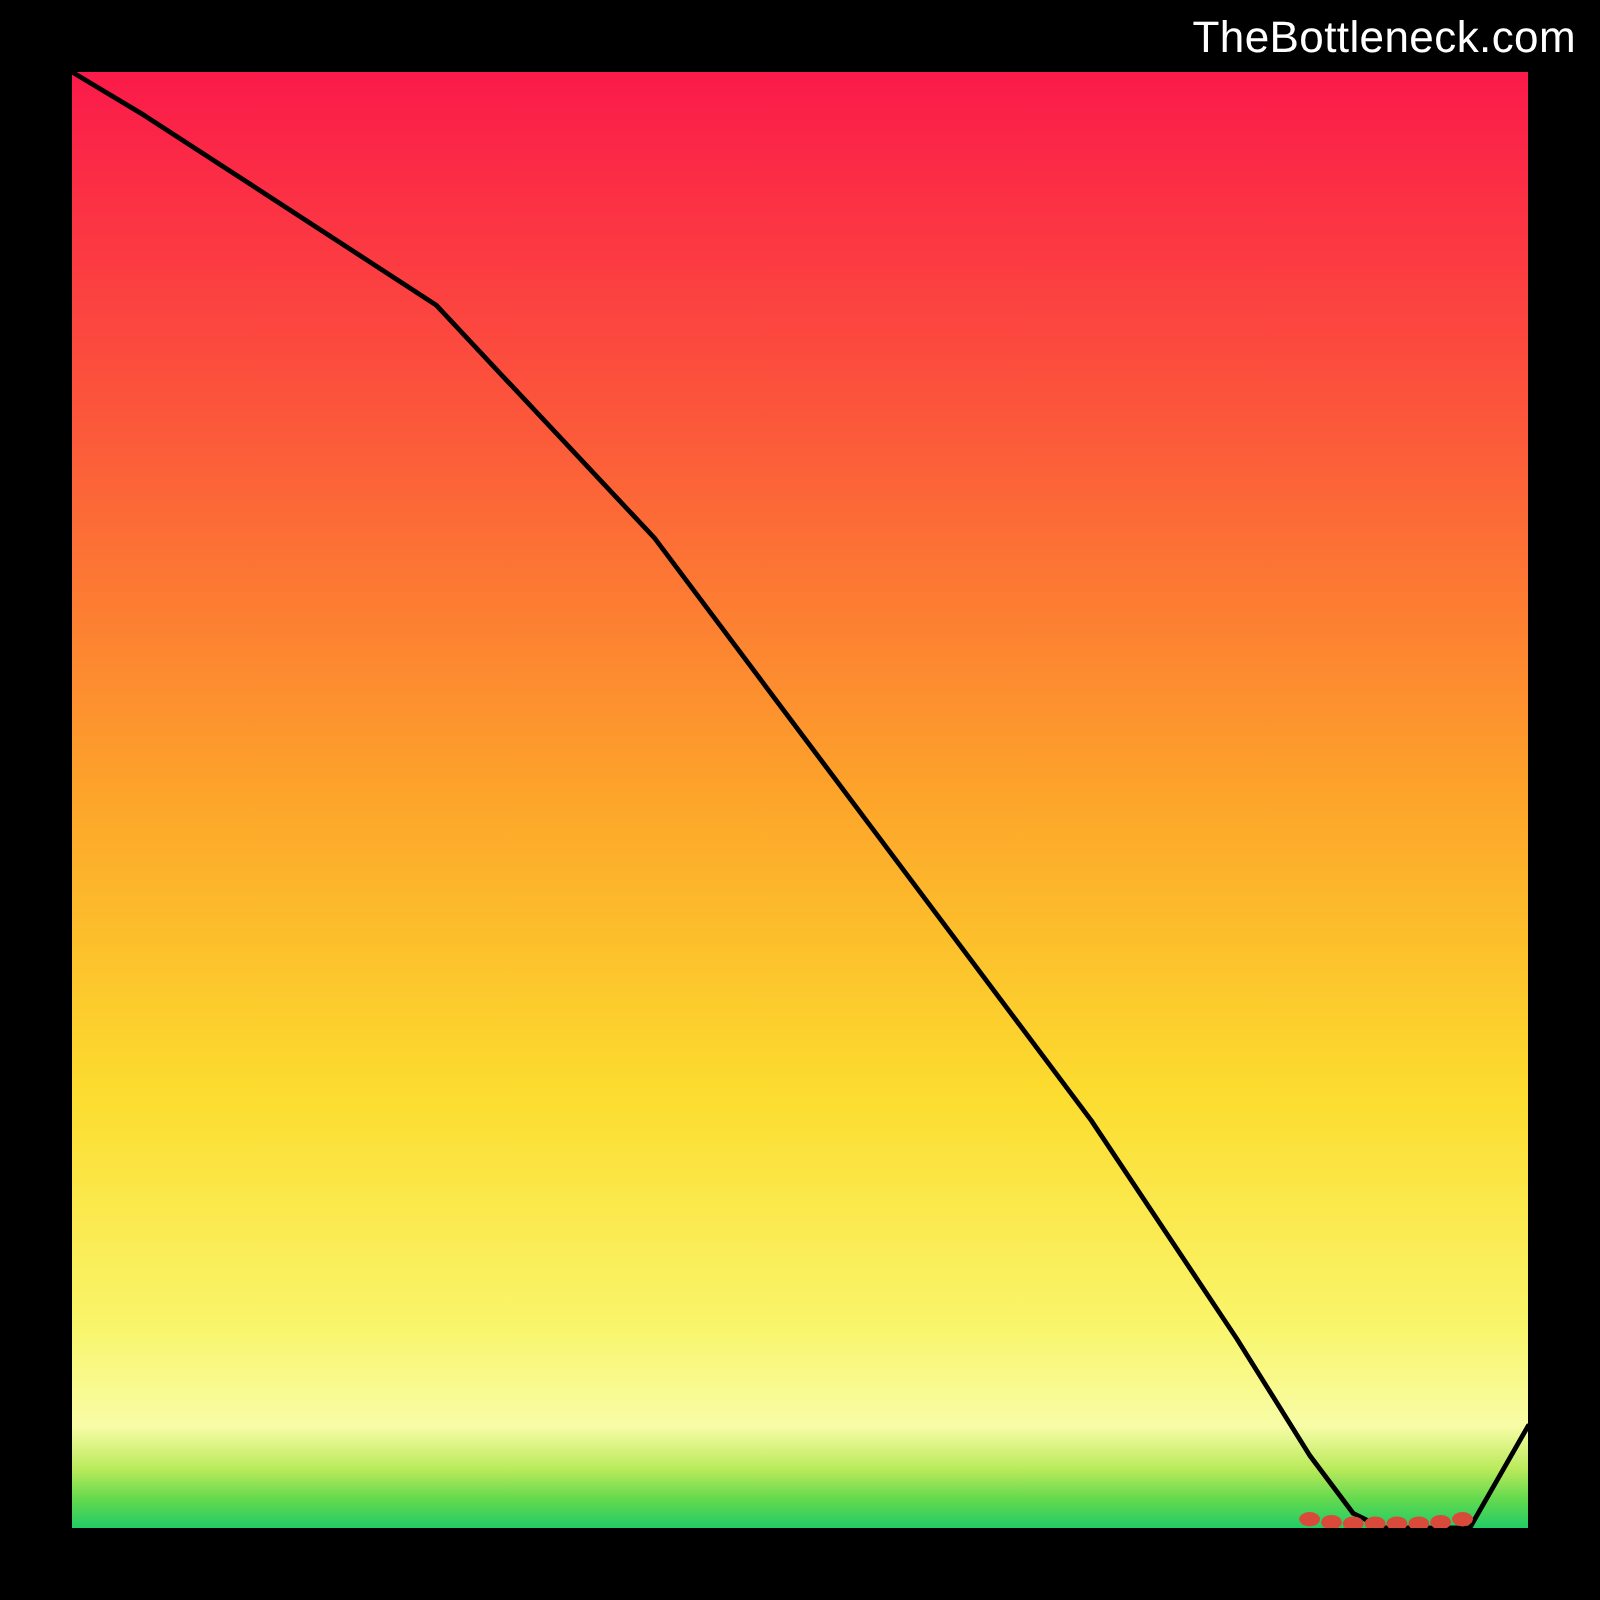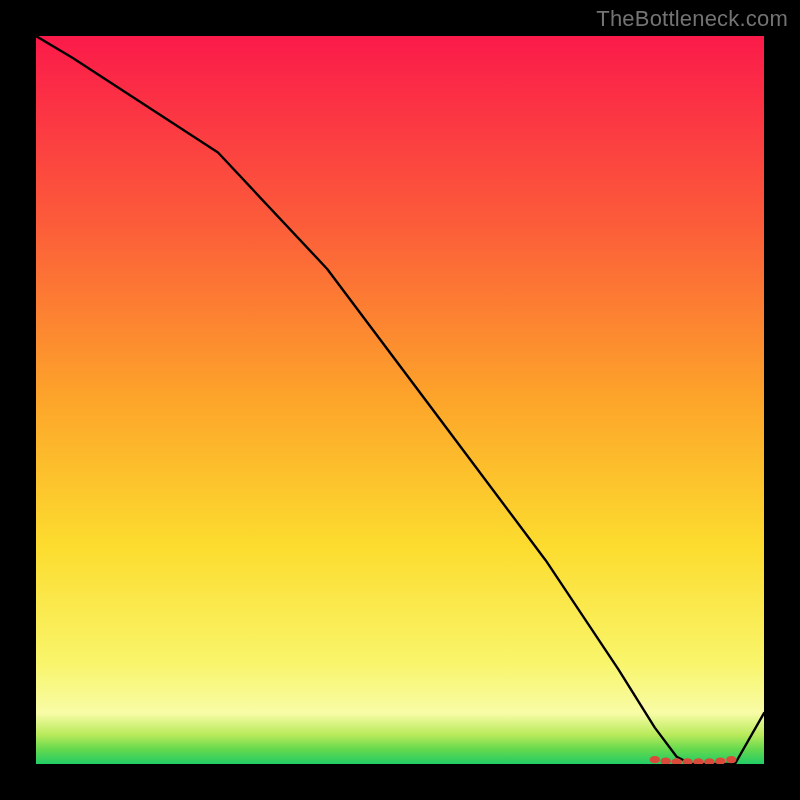--- a/index.html
+++ b/index.html
@@ -15,21 +15,21 @@
     width: 800px;
     height: 800px;
   }
   .watermark {
     position: absolute;
     top: 6px;
     right: 12px;
     font-family: Arial, Helvetica, sans-serif;
     font-size: 22px;
     font-weight: 500;
-    color: #737373;
+    color: #ffffff;
     letter-spacing: 0.2px;
   }
   .plot-area {
     position: absolute;
     left: 36px;
     top: 36px;
     width: 728px;
     height: 728px;
   }
   svg.gradient-fill {

